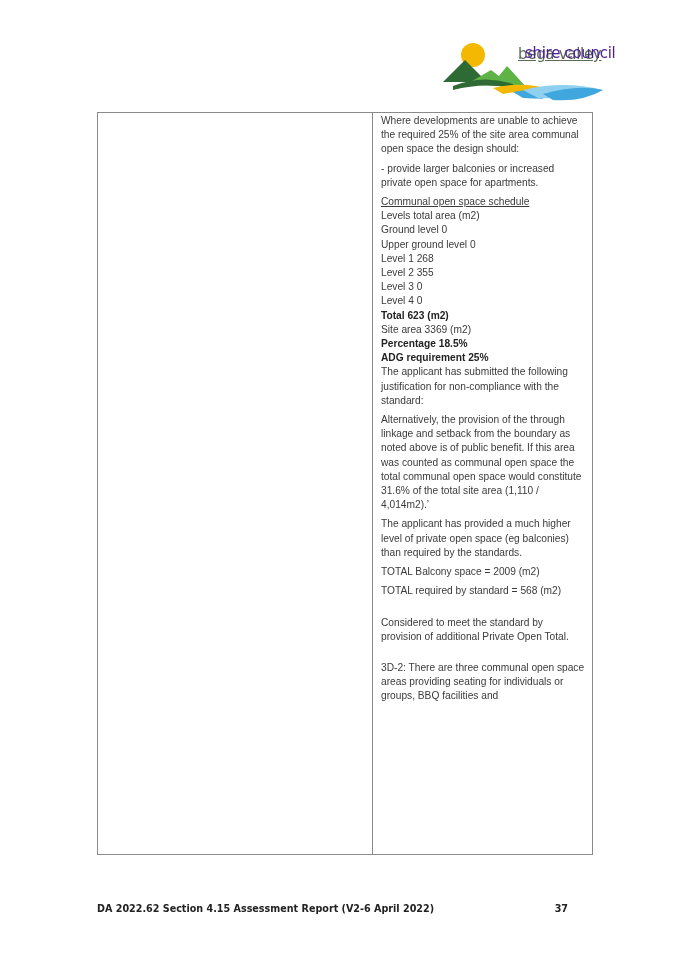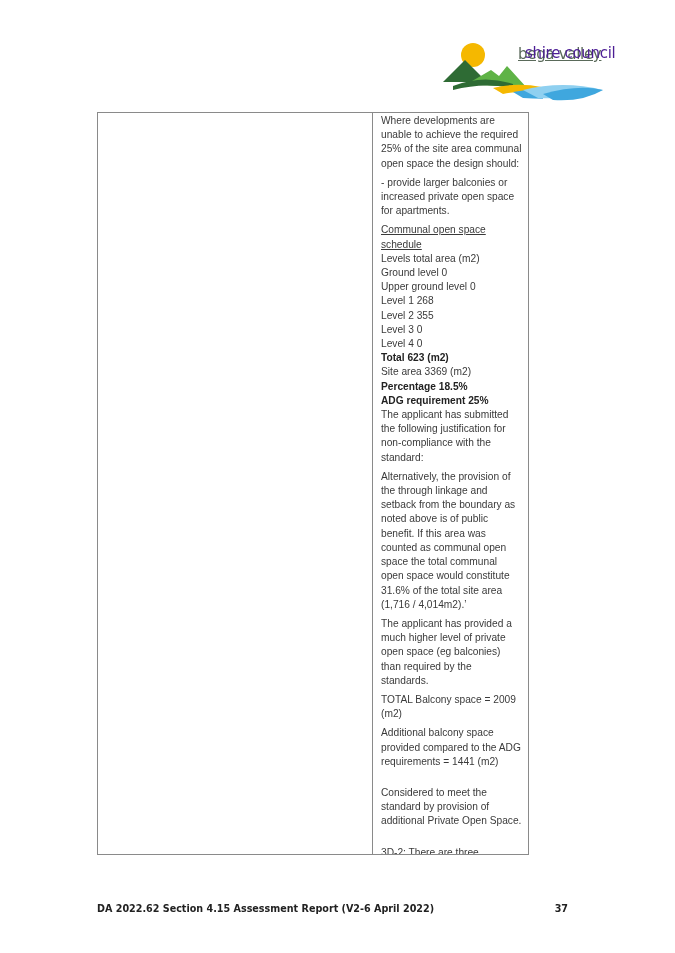--- a/index.html
+++ b/index.html
@@ -1,20 +1,20 @@
 <!DOCTYPE html>
 <html><head>
 <meta charset="utf-8">
 <style>
   html, body { margin:0; padding:0; background:#ffffff; }
   body { width:675px; height:953px; position:relative; overflow:hidden; font-family:"Liberation Sans", sans-serif; color:#3a3a3a; }
   .logo { position:absolute; left:443px; top:40px; width:185px; height:62px; }
   .logo-text1 { position:absolute; left:75px; top:6px; font-family:"DejaVu Sans", sans-serif; font-size:15px; color:#5a6a5a; letter-spacing:-0.3px; line-height:16px;text-decoration:underline; }
   .logo-text2 { position:absolute; left:82px; top:5px; font-family:"DejaVu Sans", sans-serif; font-size:15px; color:#4c1d95; letter-spacing:-0.3px; line-height:16px; }
-  .table { position:absolute; left:97px; top:112px; width:432px; height:743px; border:1px solid #8a8a8a; box-sizing:border-box; }
+  .table { position:absolute; left:97px; top:112px; width:496px; height:743px; border:1px solid #8a8a8a; box-sizing:border-box; }
   .col-left { position:absolute; left:0; top:0; width:275px; height:100%; border-right:1px solid #8a8a8a; box-sizing:border-box; }
   .col-right { position:absolute; left:276px; top:0; right:0; height:100%; padding:0 6px 0 7px; box-sizing:border-box; font-family:"Liberation Sans", sans-serif; font-size:10.2px; line-height:14.2px; color:#3a3a3a; overflow:hidden; }
   .p { margin:0 0 5px 0; }
   .line { margin:0; }
   .u { text-decoration:underline; }
   .b { font-weight:bold; color:#222; }
   .gap { height:12px; }
   .footer { position:absolute; left:97px; top:903px; width:483px; font-family:"DejaVu Sans", sans-serif; font-size:9.6px; font-weight:bold; color:#222; }
   .footer .page { position:absolute; right:12px; top:0; }
 </style>
@@ -49,26 +49,26 @@
     <p class="line">Upper ground level 0</p>
     <p class="line">Level 1 268</p>
     <p class="line">Level 2 355</p>
     <p class="line">Level 3 0</p>
     <p class="line">Level 4 0</p>
     <p class="line b">Total 623 (m2)</p>
     <p class="line">Site area 3369 (m2)</p>
     <p class="line b">Percentage 18.5%</p>
     <p class="line b">ADG requirement 25%</p>
     <p class="p">The applicant has submitted the following justification for non-compliance with the standard:</p>
-    <p class="p">Alternatively, the provision of the through linkage and setback from the boundary as noted above is of public benefit. If this area was counted as communal open space the total communal open space would constitute 31.6% of the total site area (1,716 / 4,014m2).’</p>
+    <p class="p">Alternatively, the provision of the through linkage and setback from the boundary as noted above is of public benefit. If this area was counted as communal open space the total communal open space would constitute 31.6% of the total site area (1,110 / 4,014m2).’</p>
     <p class="p">The applicant has provided a much higher level of private open space (eg balconies) than required by the standards.</p>
     <p class="p">TOTAL Balcony space = 2009 (m2)</p>
-    <p class="p">Additional balcony space provided compared to the ADG requirements = 1441 (m2)</p>
+    <p class="p">TOTAL required by standard = 568 (m2)</p>
     <div class="gap"></div>
-    <p class="p">Considered to meet the standard by provision of additional Private Open Space.</p>
+    <p class="p">Considered to meet the standard by provision of additional Private Open Total.</p>
     <div class="gap"></div>
     <p class="p">3D-2: There are three communal open space areas providing seating for individuals or groups, BBQ facilities and</p>
   </div>
 </div>
 
 <div class="footer">
   <span>DA 2022.62 Section 4.15 Assessment Report (V2-6 April 2022)</span>
   <span class="page">37</span>
 </div>
 

